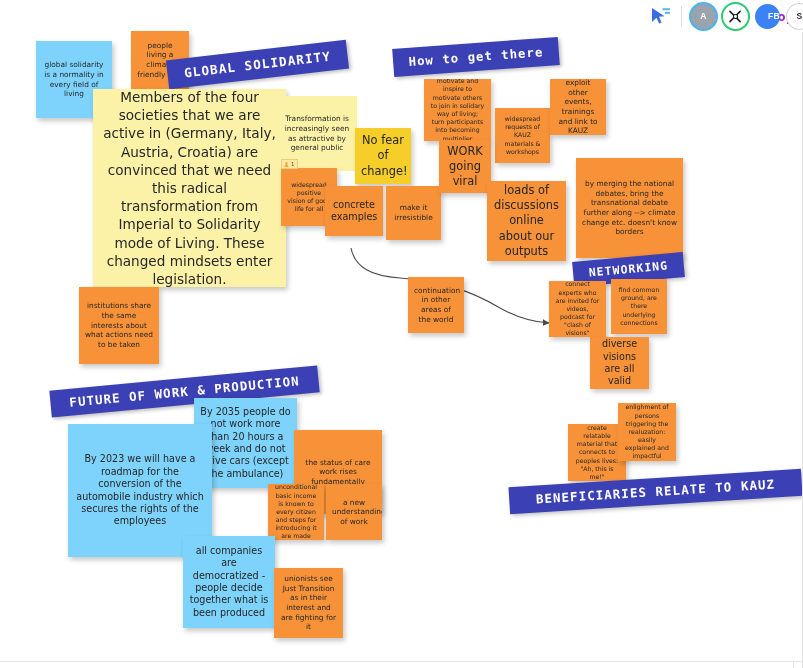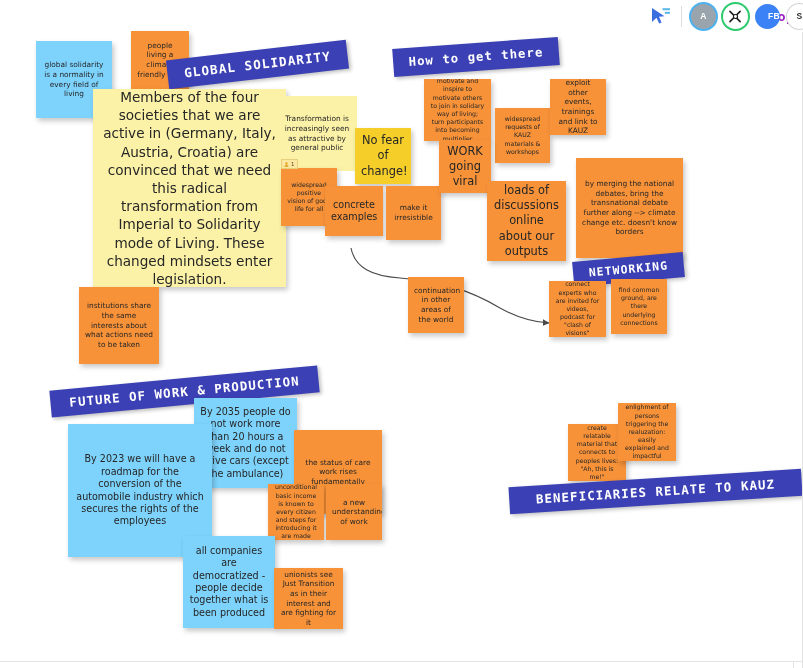--- a/index.html
+++ b/index.html
@@ -222,20 +222,23 @@
     </div>
 
     <div class="note orange fs-xs" style="left:549px;top:281px;width:57px;height:56px;">
       <span class="txt">connect experts who are invited for videos, podcast for "clash of visions"</span>
     </div>
 
     <div class="note orange fs-xs" style="left:611px;top:279px;width:56px;height:55px;">
       <span class="txt">find common ground, are there underlying connections</span>
     </div>
 
+    <div class="note orange fs-m" style="left:590px;top:337px;width:59px;height:52px;">
+      <span class="txt">diverse visions are all valid</span>
+    </div>
 
     <div class="banner" style="left:50px;top:378px;width:255px;height:22px;font-size:12.4px;transform:rotate(-5.4deg);">
       <span>FUTURE OF WORK &amp; PRODUCTION</span>
     </div>
 
     <div class="note teal fs-m" style="left:194px;top:398px;width:103px;height:90px;">
       <span class="txt">By 2035 people do not work more than 20 hours a week and do not drive cars (except the ambulance)</span>
     </div>
 
     <div class="note teal fs-m" style="left:68px;top:424px;width:144px;height:133px;">
@@ -251,21 +254,21 @@
     </div>
 
     <div class="note orange fs-s" style="left:326px;top:484px;width:56px;height:56px;">
       <span class="txt">a new understanding of work</span>
     </div>
 
     <div class="note teal fs-m" style="left:183px;top:536px;width:92px;height:92px;">
       <span class="txt">all companies are democratized - people decide together what is been produced</span>
     </div>
 
-    <div class="note orange fs-s" style="left:274px;top:568px;width:69px;height:61px;">
+    <div class="note orange fs-s" style="left:274px;top:568px;width:69px;height:70px;">
       <span class="txt">unionists see Just Transition as in their interest and are fighting for it</span>
     </div>
 
     <div class="note orange fs-xs" style="left:568px;top:424px;width:58px;height:57px;">
       <span class="txt">create relatable material that connects to peoples lives: "Ah, this is me!"</span>
     </div>
 
     <div class="note orange fs-xs" style="left:618px;top:403px;width:58px;height:58px;">
       <span class="txt">enlighment of persons triggering the realuzation: easily explained and impactful</span>
     </div>

